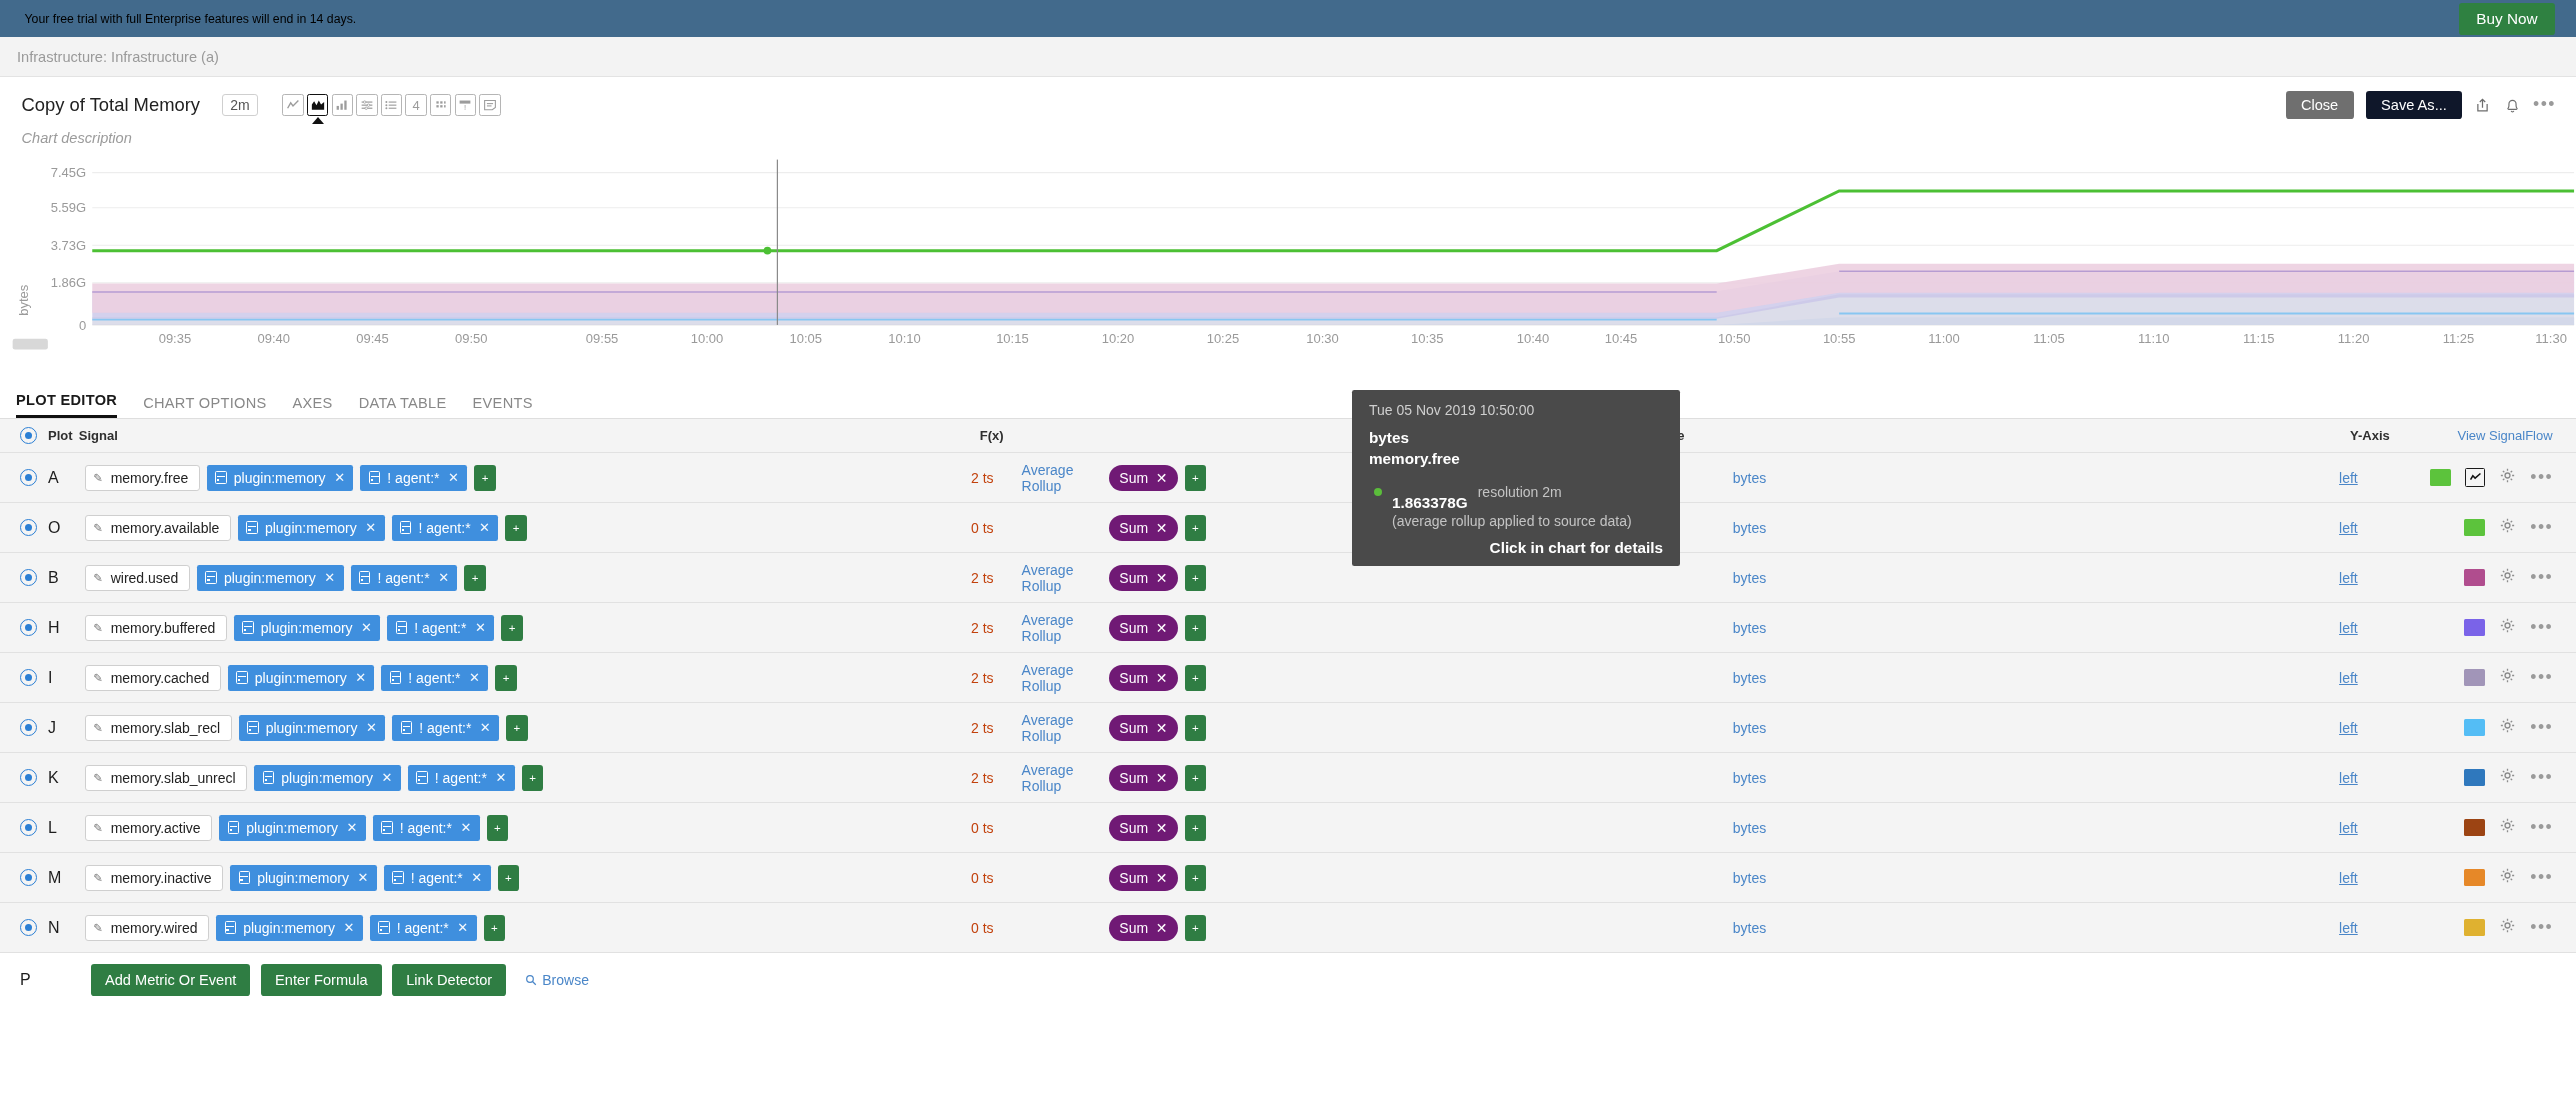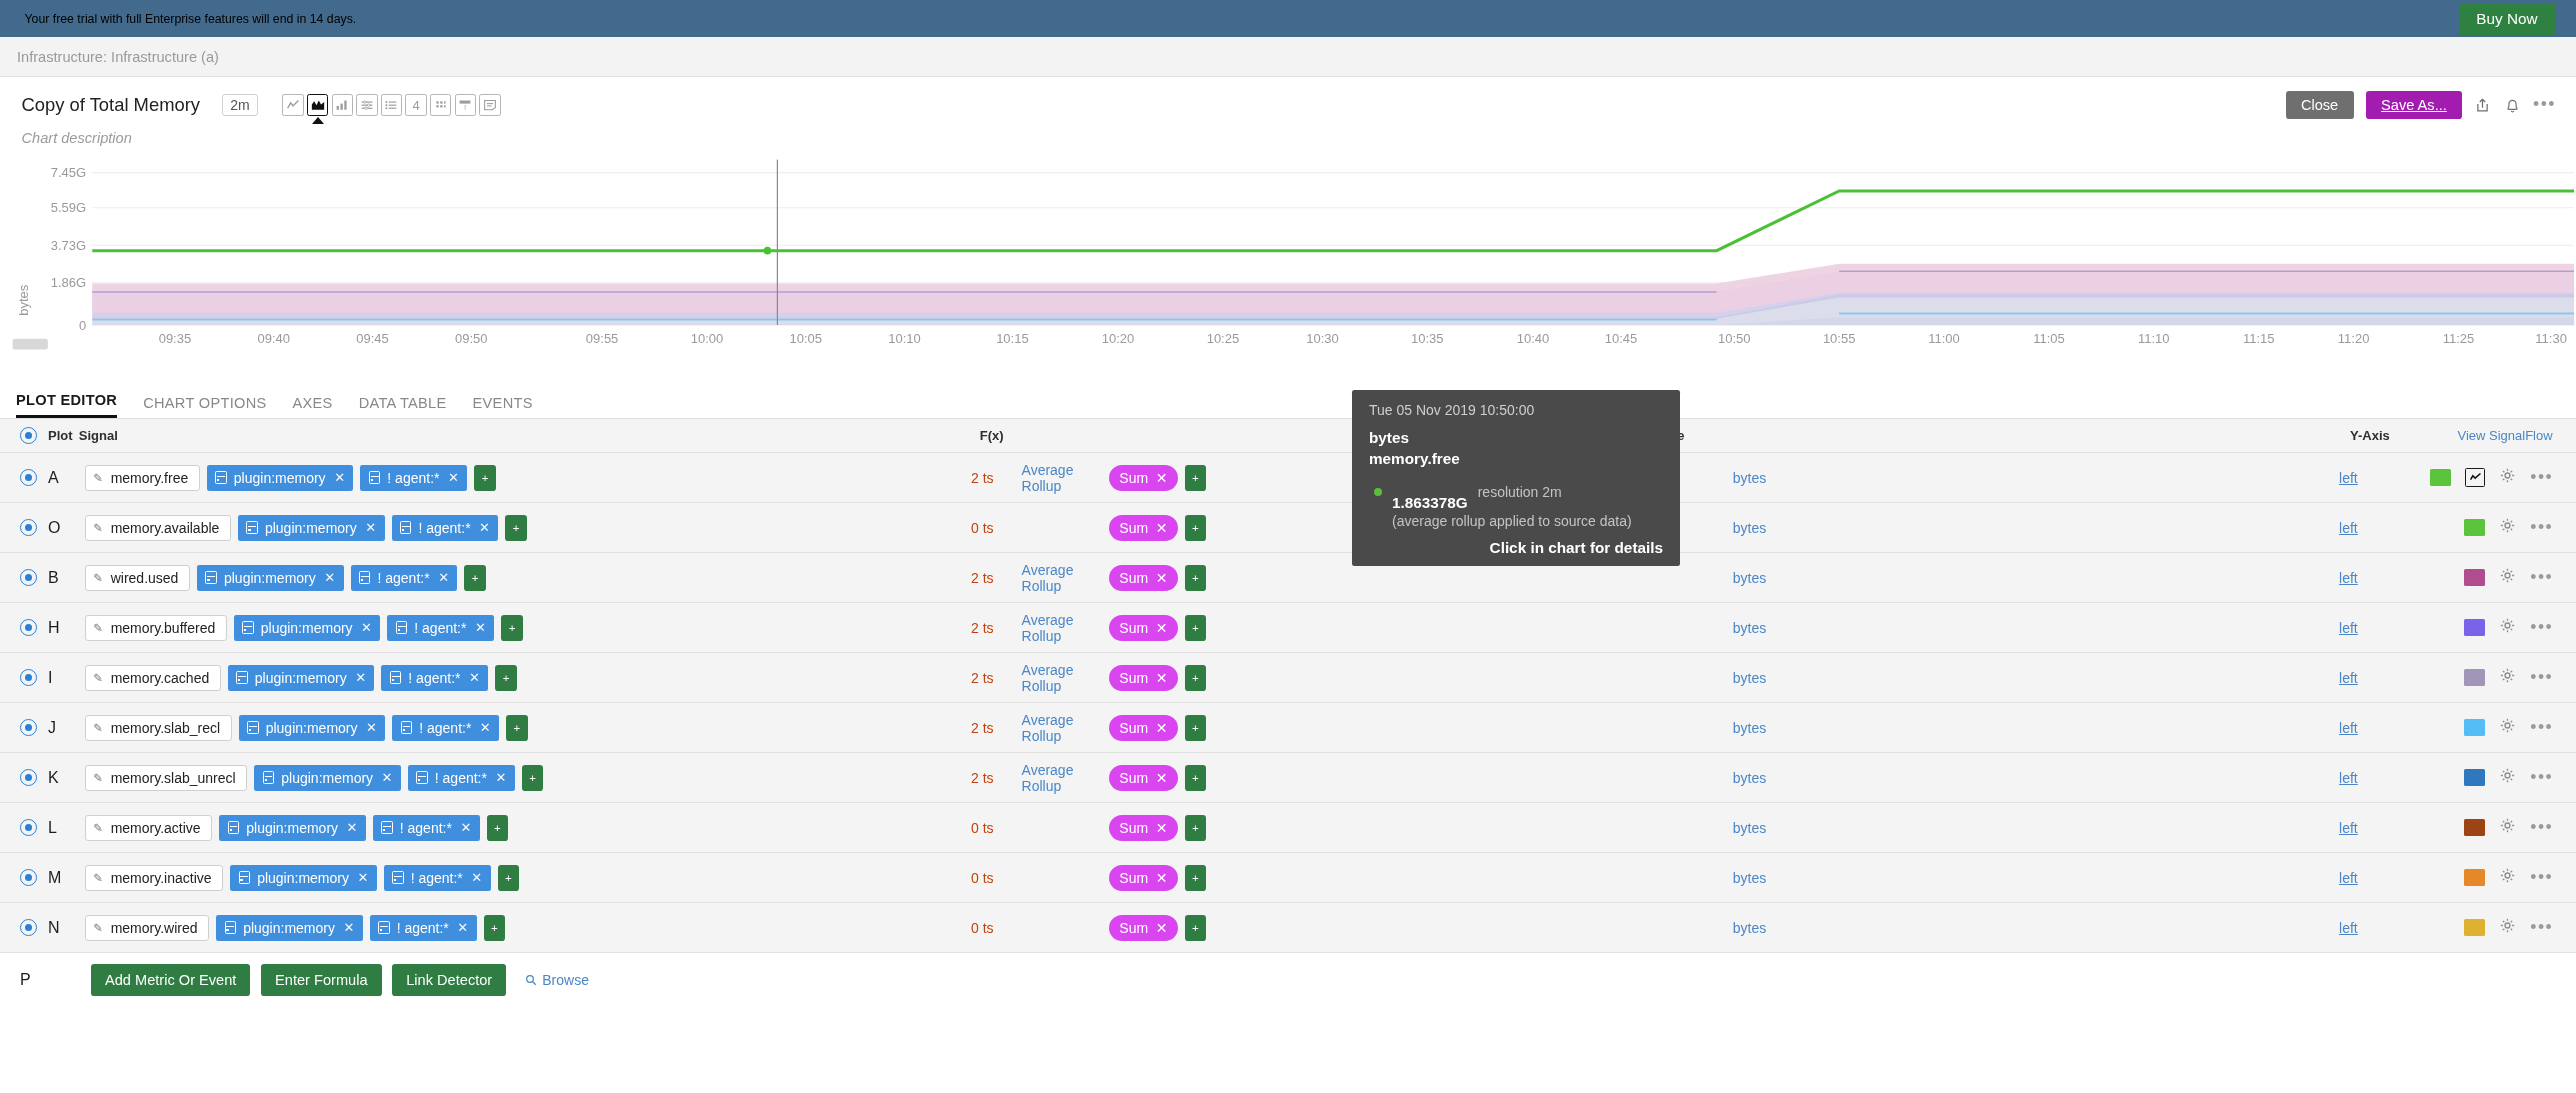--- a/index.html
+++ b/index.html
@@ -128,21 +128,21 @@
   .title-actions {
     margin-left: auto;
     display: flex; align-items: center; gap: 12.3px;
   }
   .btn-grey, .btn-green {
     font-size: 14.6px; border-radius: 3.1px; border: none;
     padding: 6.1px 15.3px; color: #fff; cursor: pointer;
     font-family: "Liberation Sans", sans-serif;
   }
   .btn-grey { background: #6f6f6f; }
-  .btn-green { background: #a21caf; text-decoration: underline; }
+  .btn-green { background: #0f172a; }
   .icon-btn { color: #6d6d6d; font-size: 17px; cursor: pointer; display:flex; align-items:center;}
 
   .chart-desc {
     padding: 10.7px 21.5px 0 21.5px;
     font-size: 14.6px;
     color: #9b9b9b;
     font-style: italic;
   }
 
   
@@ -261,21 +261,21 @@
     border-radius: 3.1px;
     display: flex; align-items: center; justify-content: center;
     font-size: 11.5px;
     cursor: pointer;
     flex: 0 0 auto;
   }
   .ts { font-size: 14px; color: #c2410c; }
   .fx-link { font-size: 14px; color: #4a86c8; cursor: pointer; }
   .agg-cell { display: flex; align-items: center; gap: 7px; }
   .agg-chip {
-    height: 26px; background: #d946ef; color:#fff; border-radius: 13px;
+    height: 26px; background: #701a75; color:#fff; border-radius: 13px;
     display:flex; align-items:center; gap: 7.7px;
     padding: 0 10px; font-size: 14px; cursor: pointer;
   }
   .name-link { font-size: 14px; color: #4a86c8; cursor: pointer; }
   .yaxis-link { font-size: 14px; color: #4a86c8; text-decoration: underline; cursor: pointer; }
   .rowtools { width: 169px; display: flex; align-items: center; justify-content: flex-start; gap: 14px; padding-left: 10.7px;}
   .swatch { width: 21.5px; height: 17px; border-radius: 1.5px; flex: 0 0 auto;}
   .vizsmall {
     width: 20px; height: 18.4px; border: 1.5px solid #1a1a1a; border-radius: 1.5px;
     display:flex; align-items:center; justify-content:center; cursor: pointer; flex:0 0 auto;

